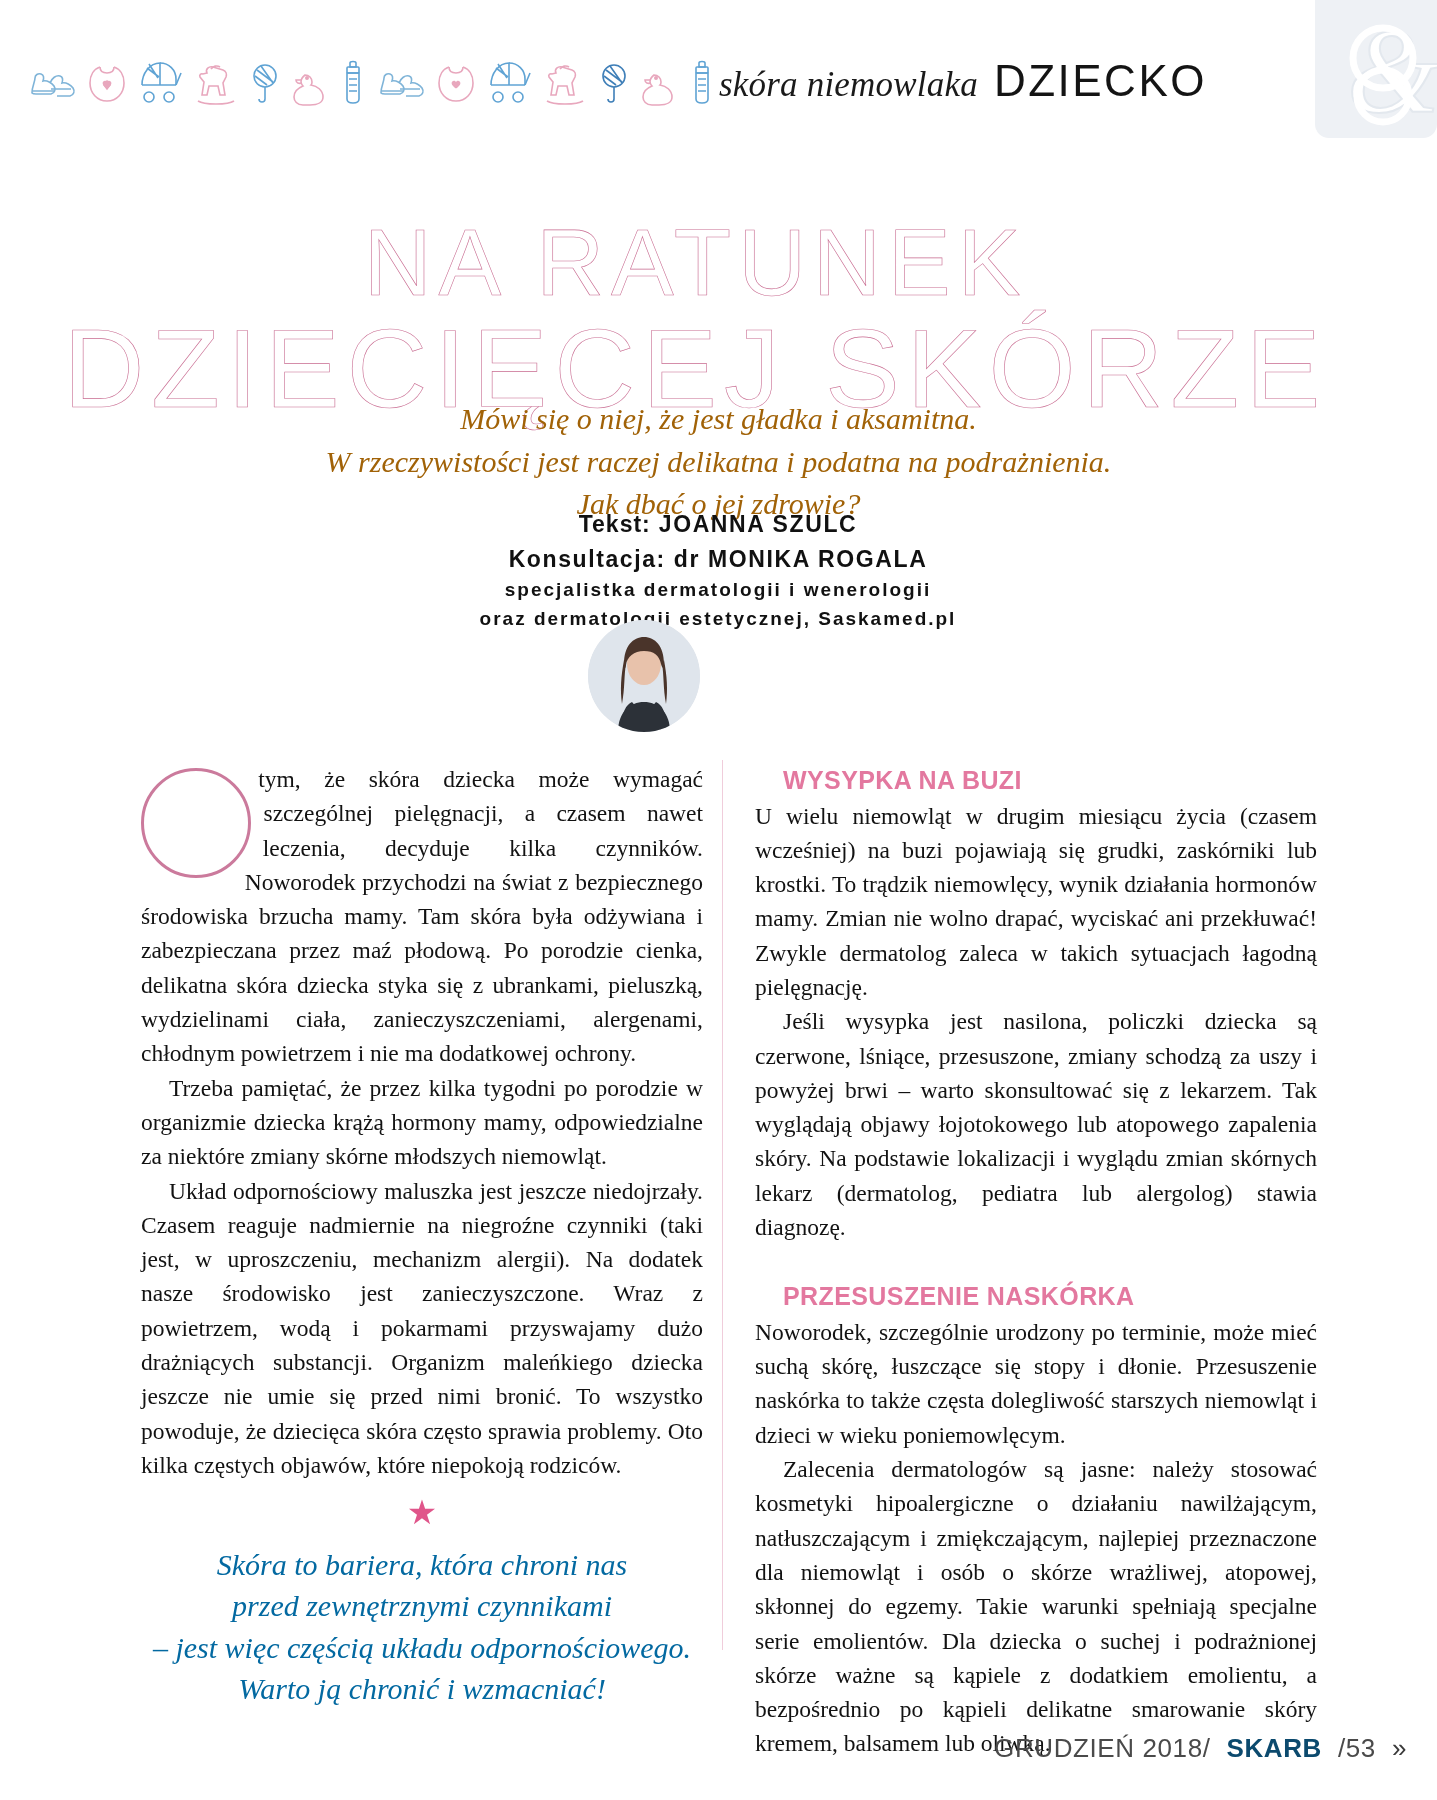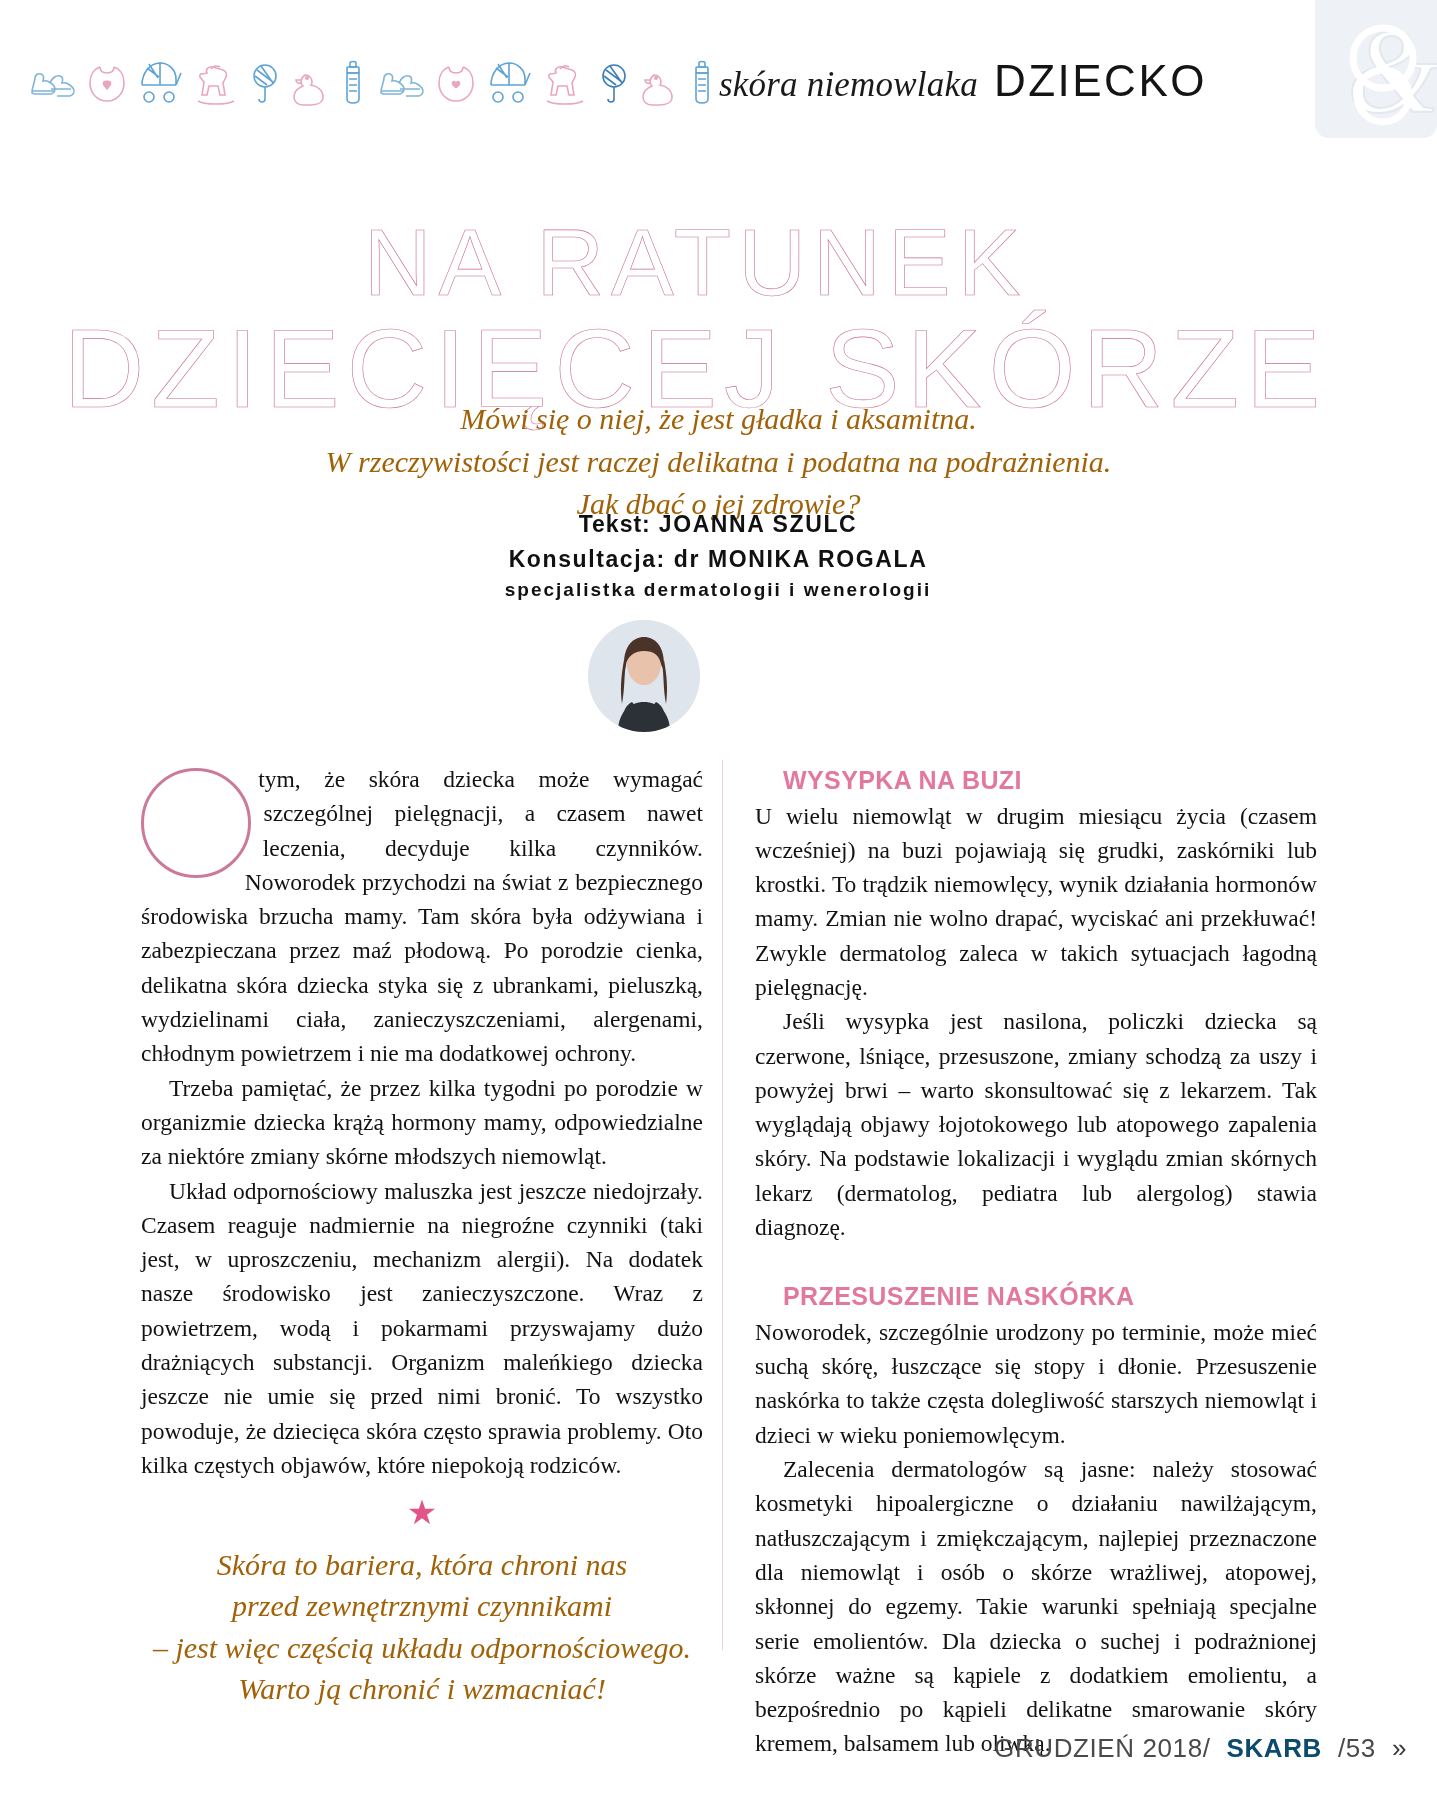--- a/index.html
+++ b/index.html
@@ -196,21 +196,21 @@
     color: #e0558a;
     line-height: 1;
     display: block;
     margin-bottom: 14px;
   }
   .pullquote .pq-text {
     font-family: "Liberation Serif", serif;
     font-style: italic;
     font-size: 30px;
     line-height: 1.38;
-    color: #a16207;
+    color: #0369a1;
   }
   .pullquote .pq-text div { white-space: nowrap; }
 
   
   .divider {
     position: absolute;
     top: 760px;
     left: 722px;
     width: 1px;
     height: 890px;
@@ -388,20 +388,21 @@
   <div class="credits">
     <div class="c-line c1">
       <span class="lbl">Tekst:</span>
       <span>JOANNA SZULC</span>
     </div>
     <div class="c-line c2">
       <span>Konsultacja: dr</span>
       <span>MONIKA ROGALA</span>
     </div>
     <div class="c-line c3">specjalistka dermatologii i wenerologii</div>
+    <div class="c-line c4">oraz dermatologii estetycznej, Saskamed.pl</div>
   </div>
 
   <div class="portrait">
     <svg width="112" height="112" viewBox="0 0 112 112">
       <circle cx="56" cy="56" r="56" fill="#dfe5ec"></circle>
       <path d="M30 112c0-20 12-30 26-30s26 10 26 30z" fill="#2c3138"></path>
       <ellipse cx="56" cy="44" rx="17" ry="21" fill="#e8c2ab"></ellipse>
       <path d="M36 44c0-18 9-27 20-27s20 9 20 27c0 6-2 4-3 0-2-9-7-13-17-13s-17 6-18 14c-1 5-2 5-2-1z" fill="#4a342a"></path>
       <path d="M36 40c-3 16-4 30-2 44 3-16 2-30 4-40z" fill="#4a342a"></path>
       <path d="M76 40c3 16 4 30 2 44-3-16-2-30-4-40z" fill="#4a342a"></path>

